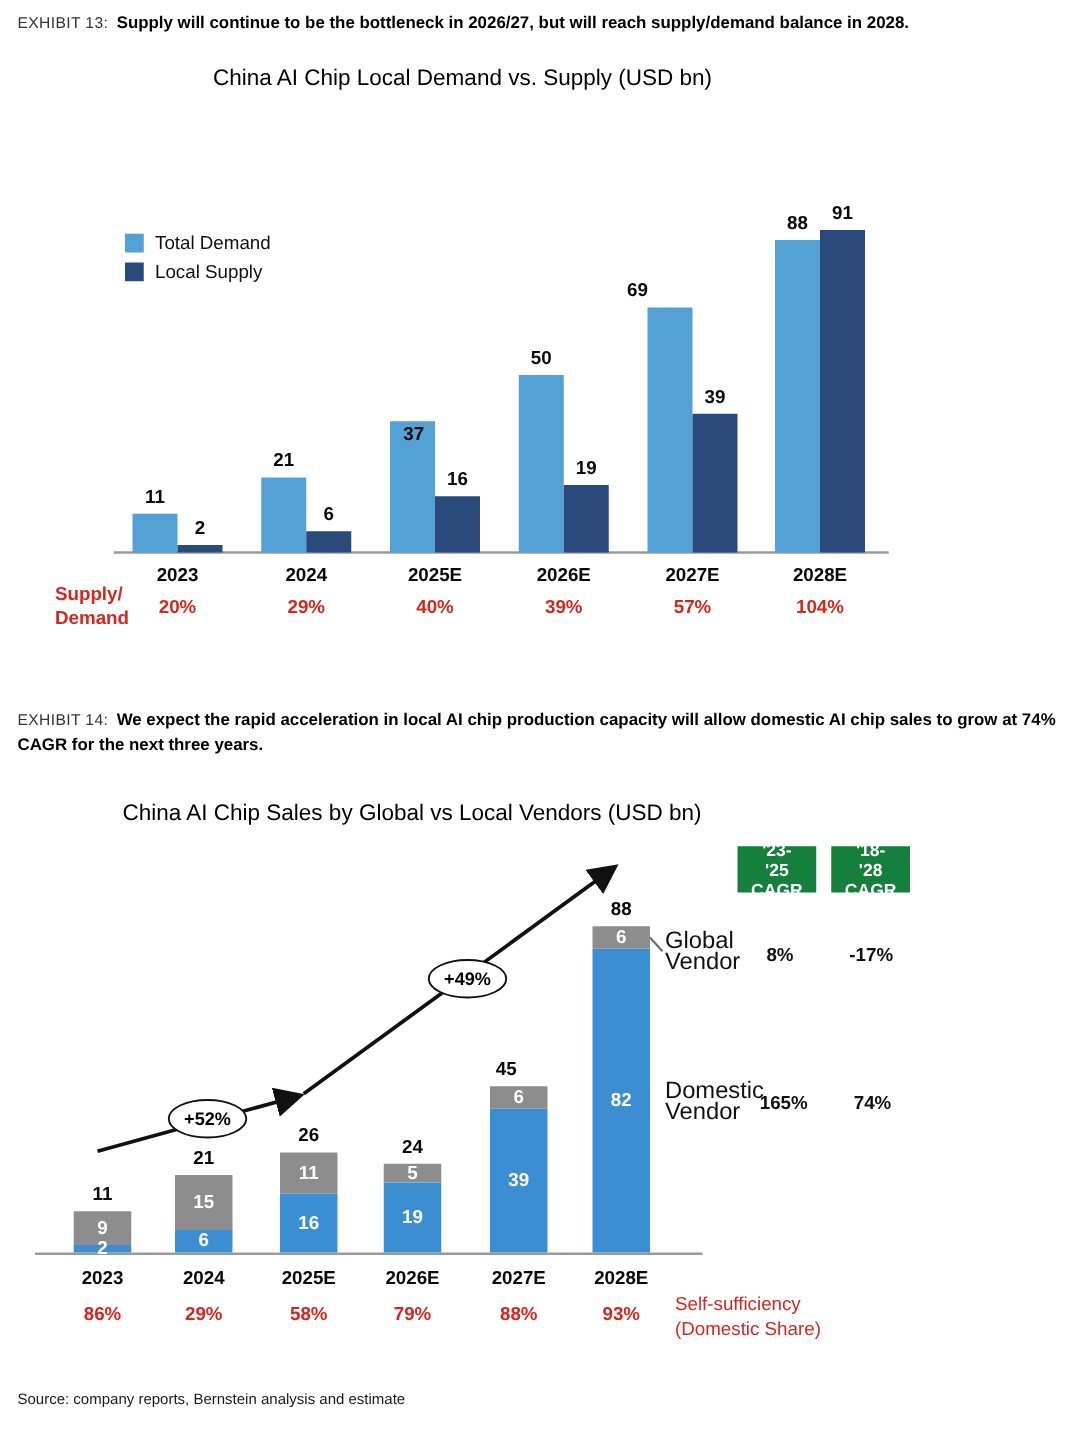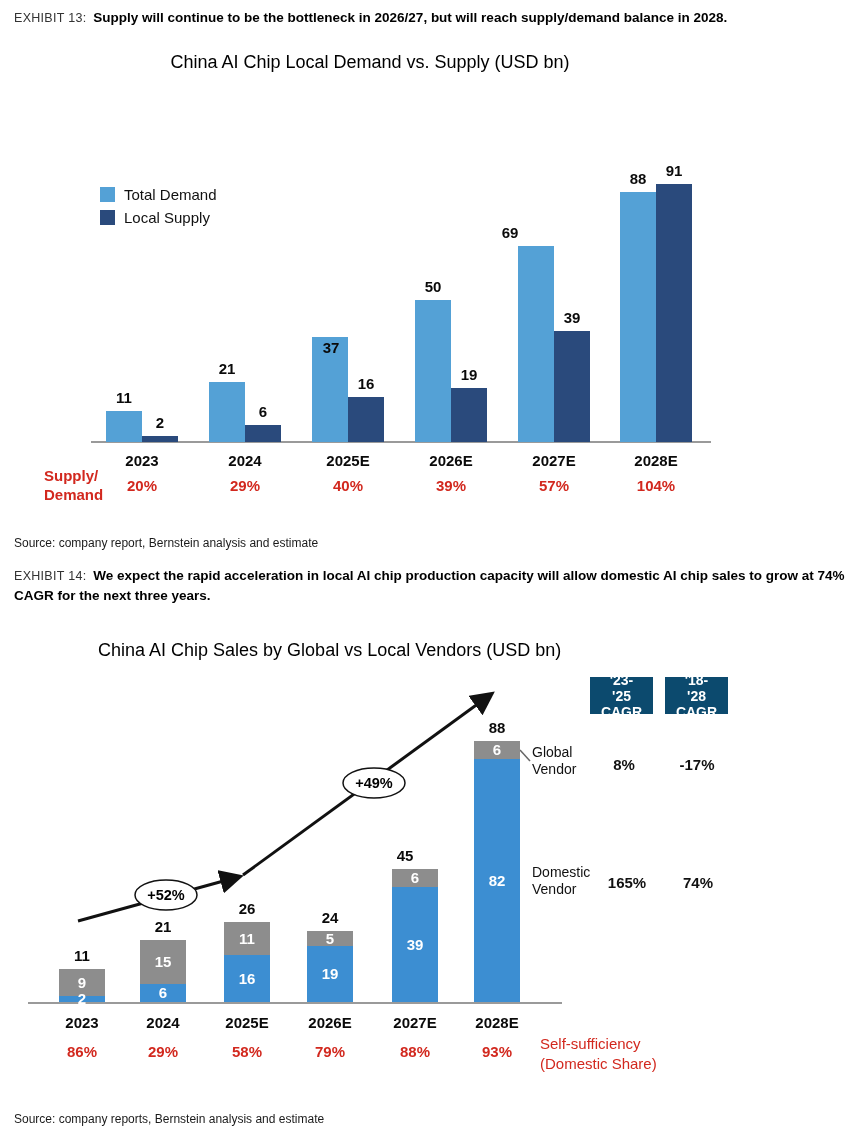--- a/index.html
+++ b/index.html
@@ -17,23 +17,23 @@
   .swatch { width:15px; height:15px; margin-right:9px; flex:0 0 auto; }
   .legend-label { font-size:15px; color:#111; }
   .bar { position:absolute; }
   .bar-label { position:absolute; text-align:center; font-size:15px; font-weight:600; color:#0a0a0a; }
   .seg-label { position:absolute; text-align:center; font-size:15px; font-weight:700; color:#fff; height:20px; line-height:20px; }
   .year-label { position:absolute; text-align:center; font-size:15px; font-weight:700; color:#0a0a0a; }
   .pct-label { position:absolute; text-align:center; font-size:15px; font-weight:700; color:var(--red); }
   .axis { position:absolute; height:2px; background:var(--axis); }
   .source { font-size:12px; color:#1a1a1a; }
   .row-label { font-size:15px; font-weight:700; color:var(--red); line-height:19px; }
-  .cagr-box { background:#0c4a6e; color:#fff; font-weight:700; font-size:14px; line-height:16px;
+  .cagr-box { background:#15803d; color:#fff; font-weight:700; font-size:14px; line-height:16px;
               text-align:center; display:flex; align-items:center; justify-content:center; padding:17px; box-sizing:border-box; }
-  .vendor-label { font-size:14px; line-height:17px; color:#111; }
+  .vendor-label { font-size:19px; line-height:17px; color:#111; }
   .cagr-value { font-size:15px; font-weight:600; text-align:center; color:#111; }
   .red-note { color:var(--red); font-size:15px; line-height:20px; }
   svg text.annot { font-family:"Liberation Sans", sans-serif; font-size:14.5px; font-weight:700; fill:#000; }
 </style>
 </head>
 <body>
 
 <div id="page">
 
   <div class="abs exhibit-header" style="left:14px; top:8px; width:845px;">
@@ -54,21 +54,20 @@
     </div>
   </div>
 
   <div class="axis" style="left:91px; top:441px; width:620px;"></div>
 
   <div class="abs row-label" style="left:44px; top:466px; width:80px;">
     <div>Supply/</div>
     <div>Demand</div>
   </div>
 
-  <div class="abs source" style="left:14px; top:536px;">Source: company report, Bernstein analysis and estimate</div>
 
   <div class="abs exhibit-header" style="left:14px; top:566px; width:848px;">
     <span class="exhibit-label">EXHIBIT 14:</span>
     <span class="exhibit-text">We expect the rapid acceleration in local AI chip production capacity will allow domestic AI chip sales to grow at 74% CAGR for the next three years.</span>
   </div>
 
   <div class="abs chart-title" style="left:98px; top:640px;">China AI Chip Sales by Global vs Local Vendors (USD bn)</div>
 
   <div class="abs cagr-box" style="left:590px; top:677px; width:63px; height:37px;">'23-'25 CAGR</div>
   <div class="abs cagr-box" style="left:665px; top:677px; width:63px; height:37px;">'18-'28 CAGR</div>

